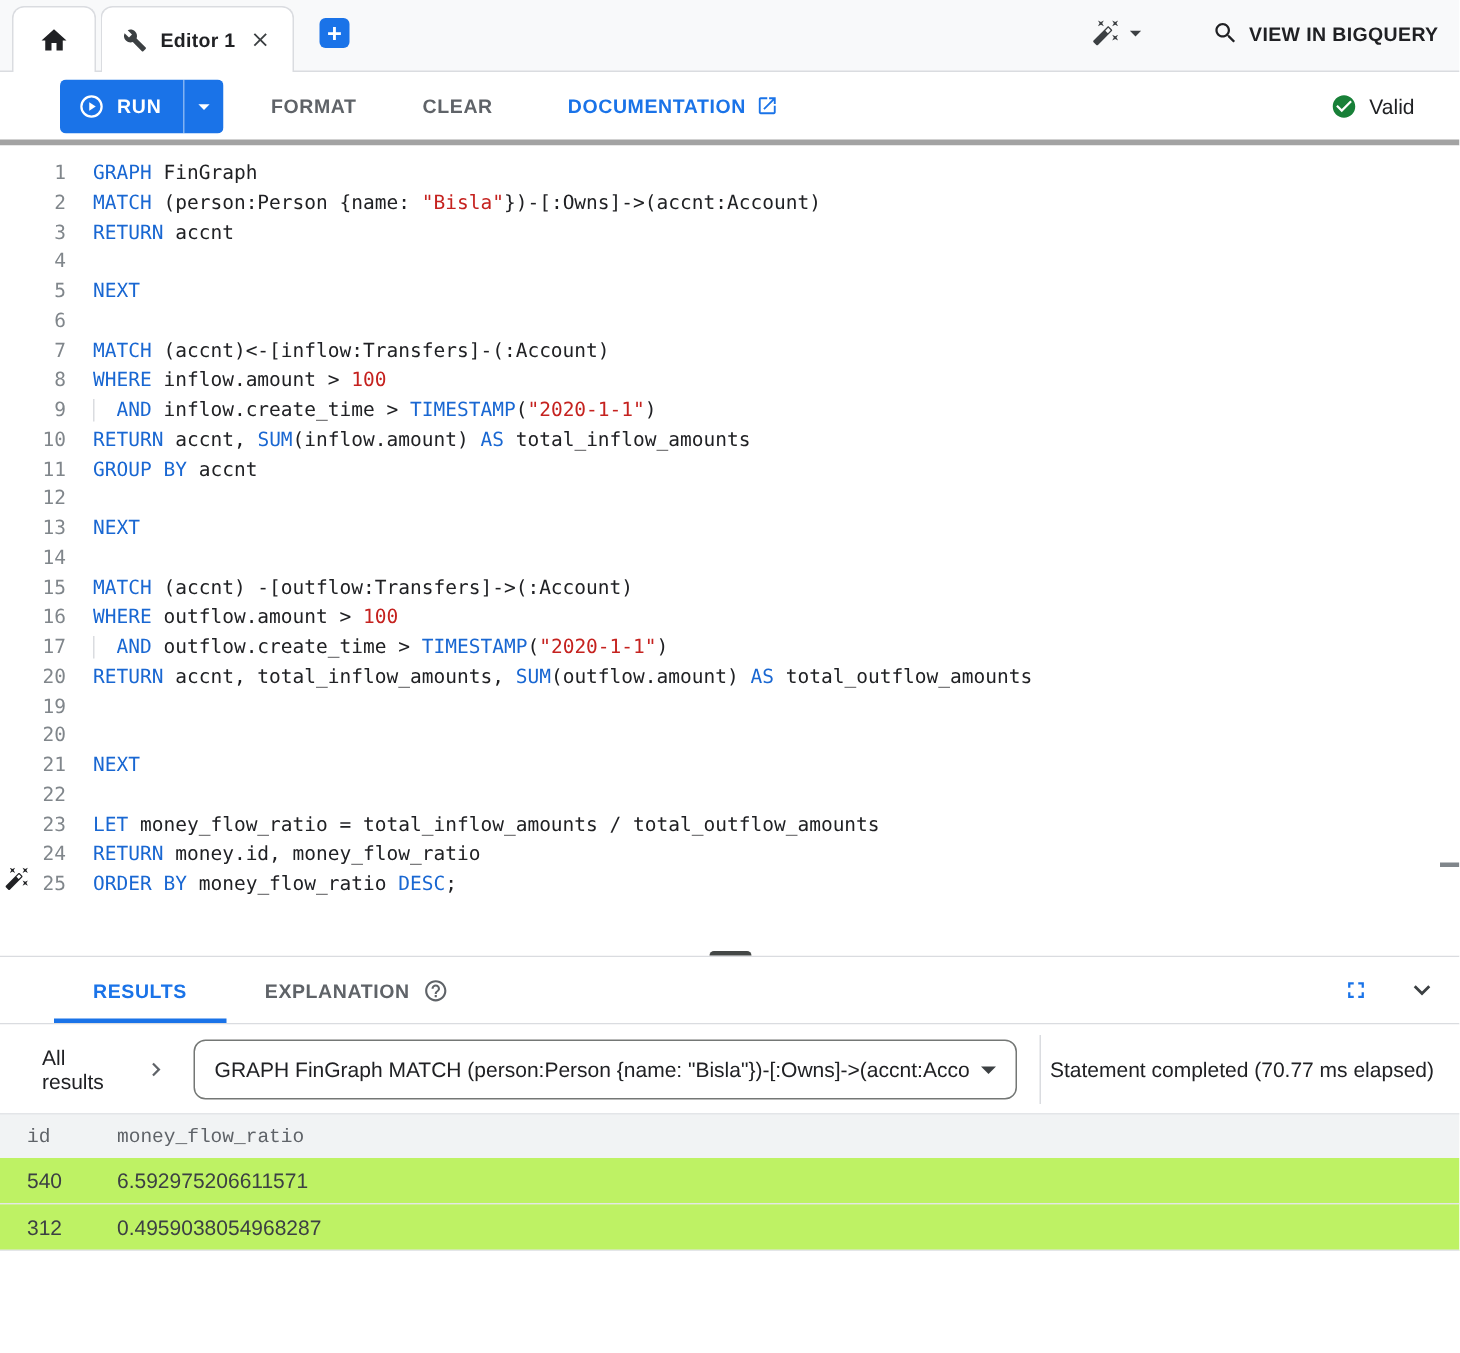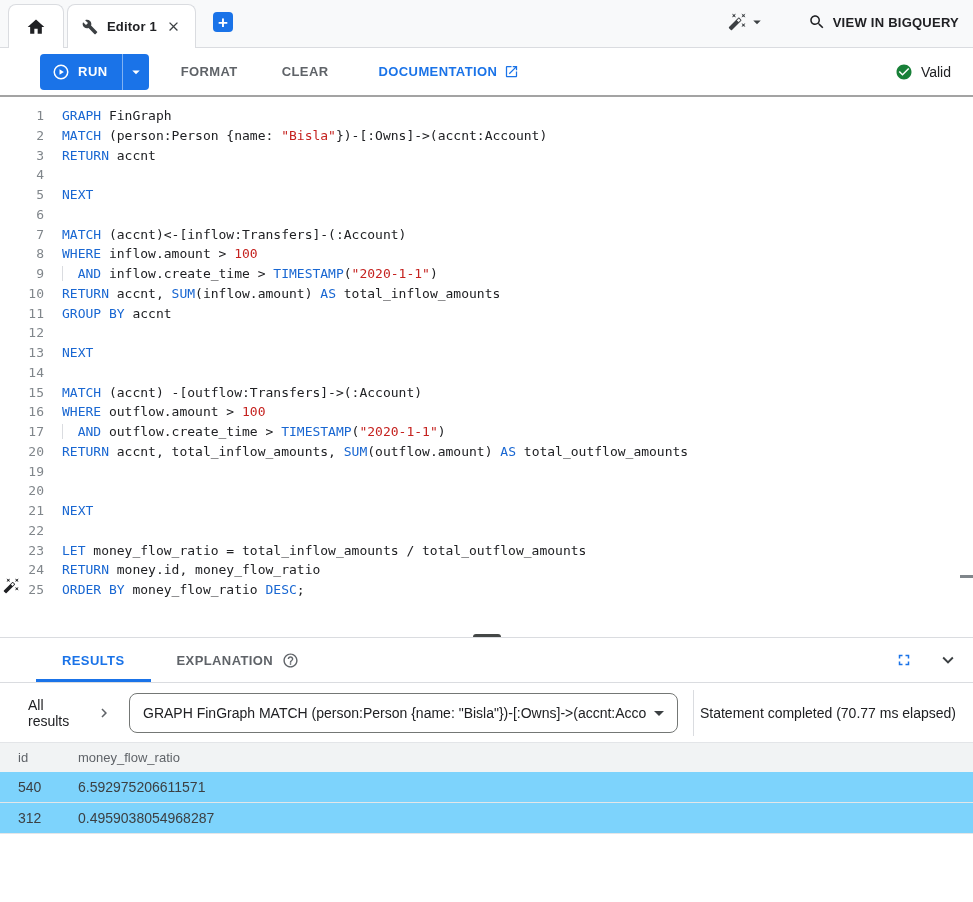--- a/index.html
+++ b/index.html
@@ -18,22 +18,22 @@
   .add-tab { width:20px; height:20px; background:#1a73e8; border-radius:4px; color:#fff;
     display:flex; align-items:center; justify-content:center; font-size:17px; font-weight:700;
     align-self:center; margin-left:17px; margin-bottom:3px; cursor:pointer; line-height:1; }
   .topbar-right { margin-left:auto; align-self:center; display:flex; align-items:flex-end;
     gap:42px; padding-right:14px; margin-bottom:4px; }
   .wand-btn { display:flex; align-items:center; gap:1px; cursor:pointer; }
   .viewbq-btn { display:flex; align-items:center; gap:7px; cursor:pointer;
     font-size:13px; font-weight:600; color:#202124; letter-spacing:.25px; }
 
   
-  .toolbar { height:49px; border-bottom:2px solid #a3a3a3; display:flex; align-items:center;
-    padding:0 12px 0 40px; background:#fff; flex:0 0 auto; }
+  .toolbar { height:49px; border-bottom:4px solid #a3a3a3; display:flex; align-items:center;
+    padding:0 20px 0 40px; background:#fff; flex:0 0 auto; }
   .run-split { display:flex; height:36px; border-radius:4px; overflow:hidden; }
   .run-main { display:flex; align-items:center; gap:8px; background:#1a73e8; color:#fff;
     border:none; padding:0 14px 0 12px; font-family:inherit; font-size:13px; font-weight:700;
     letter-spacing:.5px; cursor:pointer; }
   .run-caret { background:#1a73e8; border:none; border-left:1px solid rgba(255,255,255,.45);
     width:27px; display:flex; align-items:center; justify-content:center; cursor:pointer; }
   .txtbtn { background:none; border:none; font-family:inherit; font-size:13px; font-weight:700;
     letter-spacing:.4px; color:#5f6368; padding:0 12px; margin-left:20px; cursor:pointer;
     display:flex; align-items:center; gap:7px; height:36px; }
   .txtbtn.blue { color:#1a73e8; margin-left:26px; }
@@ -76,23 +76,23 @@
   .stmt-select .value { flex:1; font-size:14px; color:#202124; white-space:nowrap;
     overflow:hidden; }
   .vdivider { width:1px; align-self:center; height:46px; background:#dadce0; margin-left:15px; }
   .stmt-status { margin-left:auto; padding-left:6px; padding-right:17px; font-size:14px;
     color:#202124; white-space:nowrap; }
 
   
   .result-table { flex:0 0 auto; }
   .hrow { height:30px; background:#f1f3f4; border-top:1px solid #e3e5e8; display:grid;
     grid-template-columns:60px 1fr; align-items:center; padding-left:18px; }
-  .hcell { font-size:13px; color:#5f6368; }
+  .hcell { font-size:13px; color:#5f6368;font-family:Liberation Mono, monospace; }
   .trow { height:31px; border-bottom:1px solid #e4e6e8; display:grid;
-    grid-template-columns:60px 1fr; align-items:center; padding-left:18px; background:#7dd3fc; }
+    grid-template-columns:60px 1fr; align-items:center; padding-left:18px; background:#bef264; }
   .cell { font-size:14px; color:#3c4043; }
 
   svg { display:block; }
 </style>
 </head>
 <body>
 
 <div class="app">
 
   <div class="tabbar">

